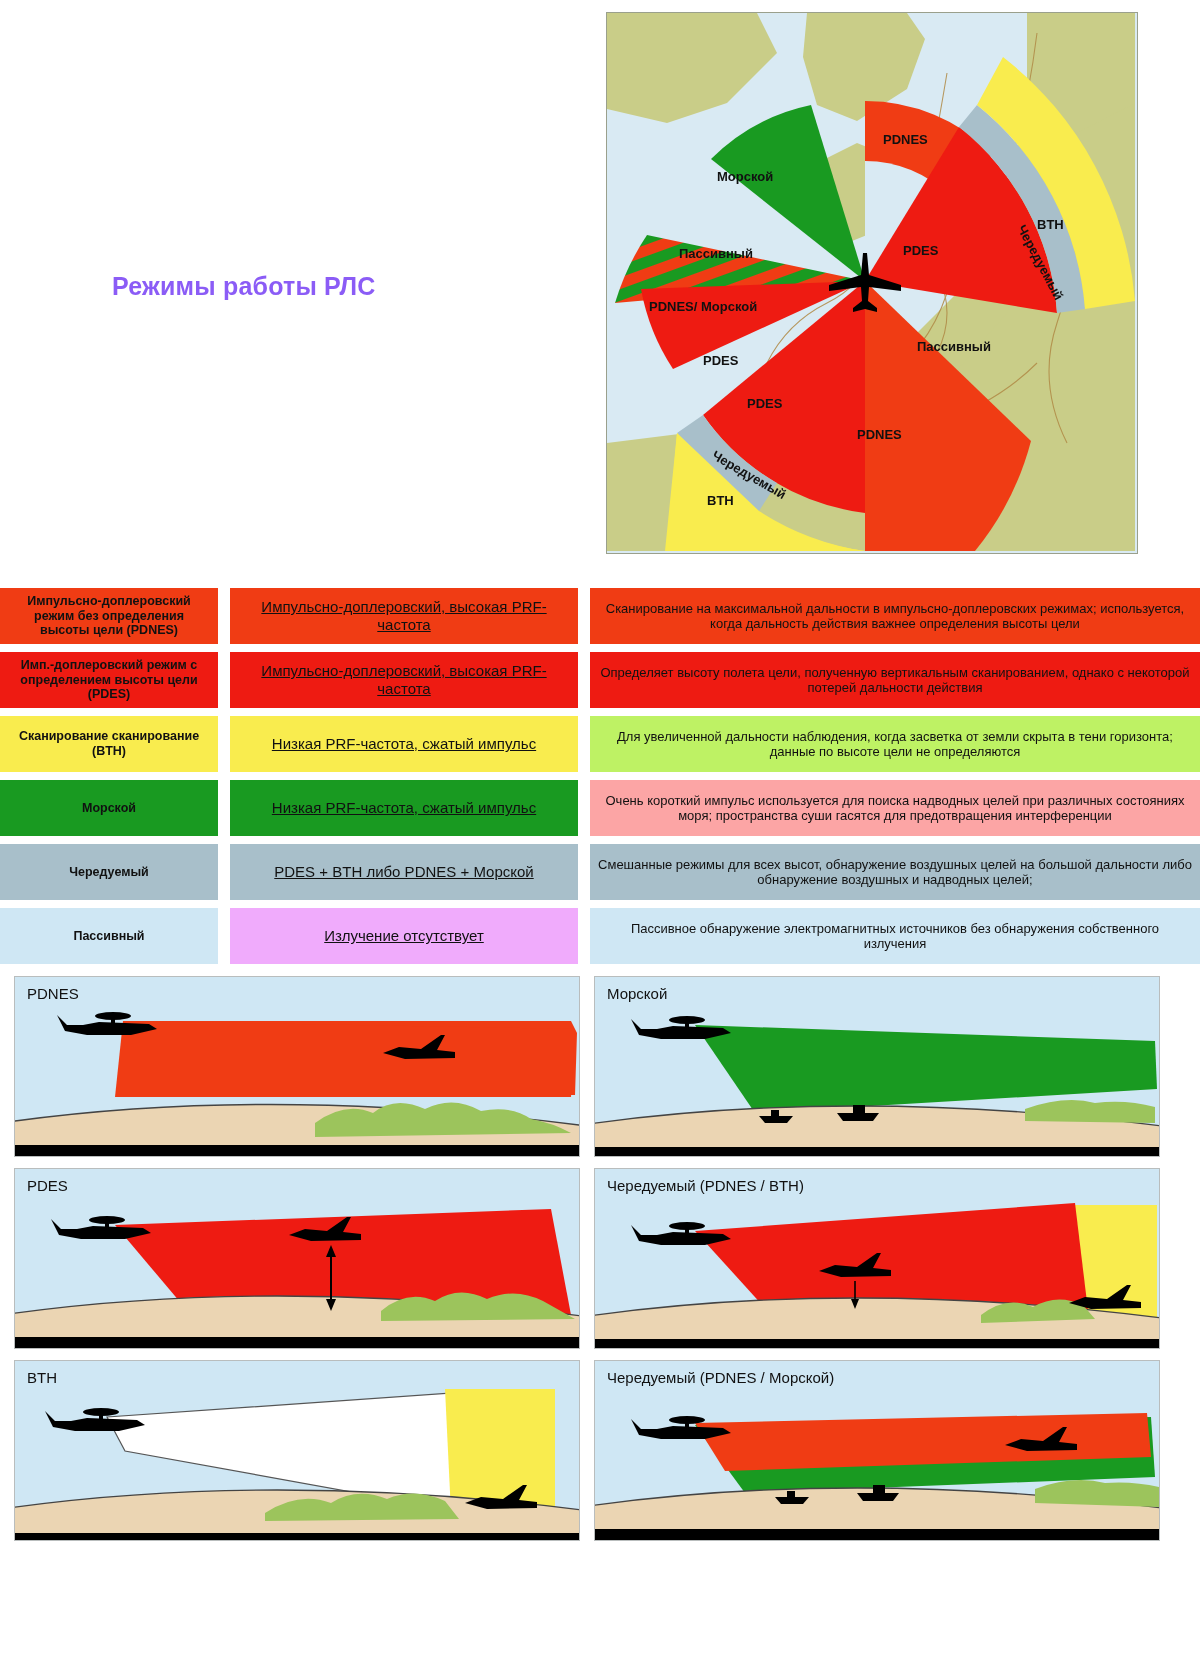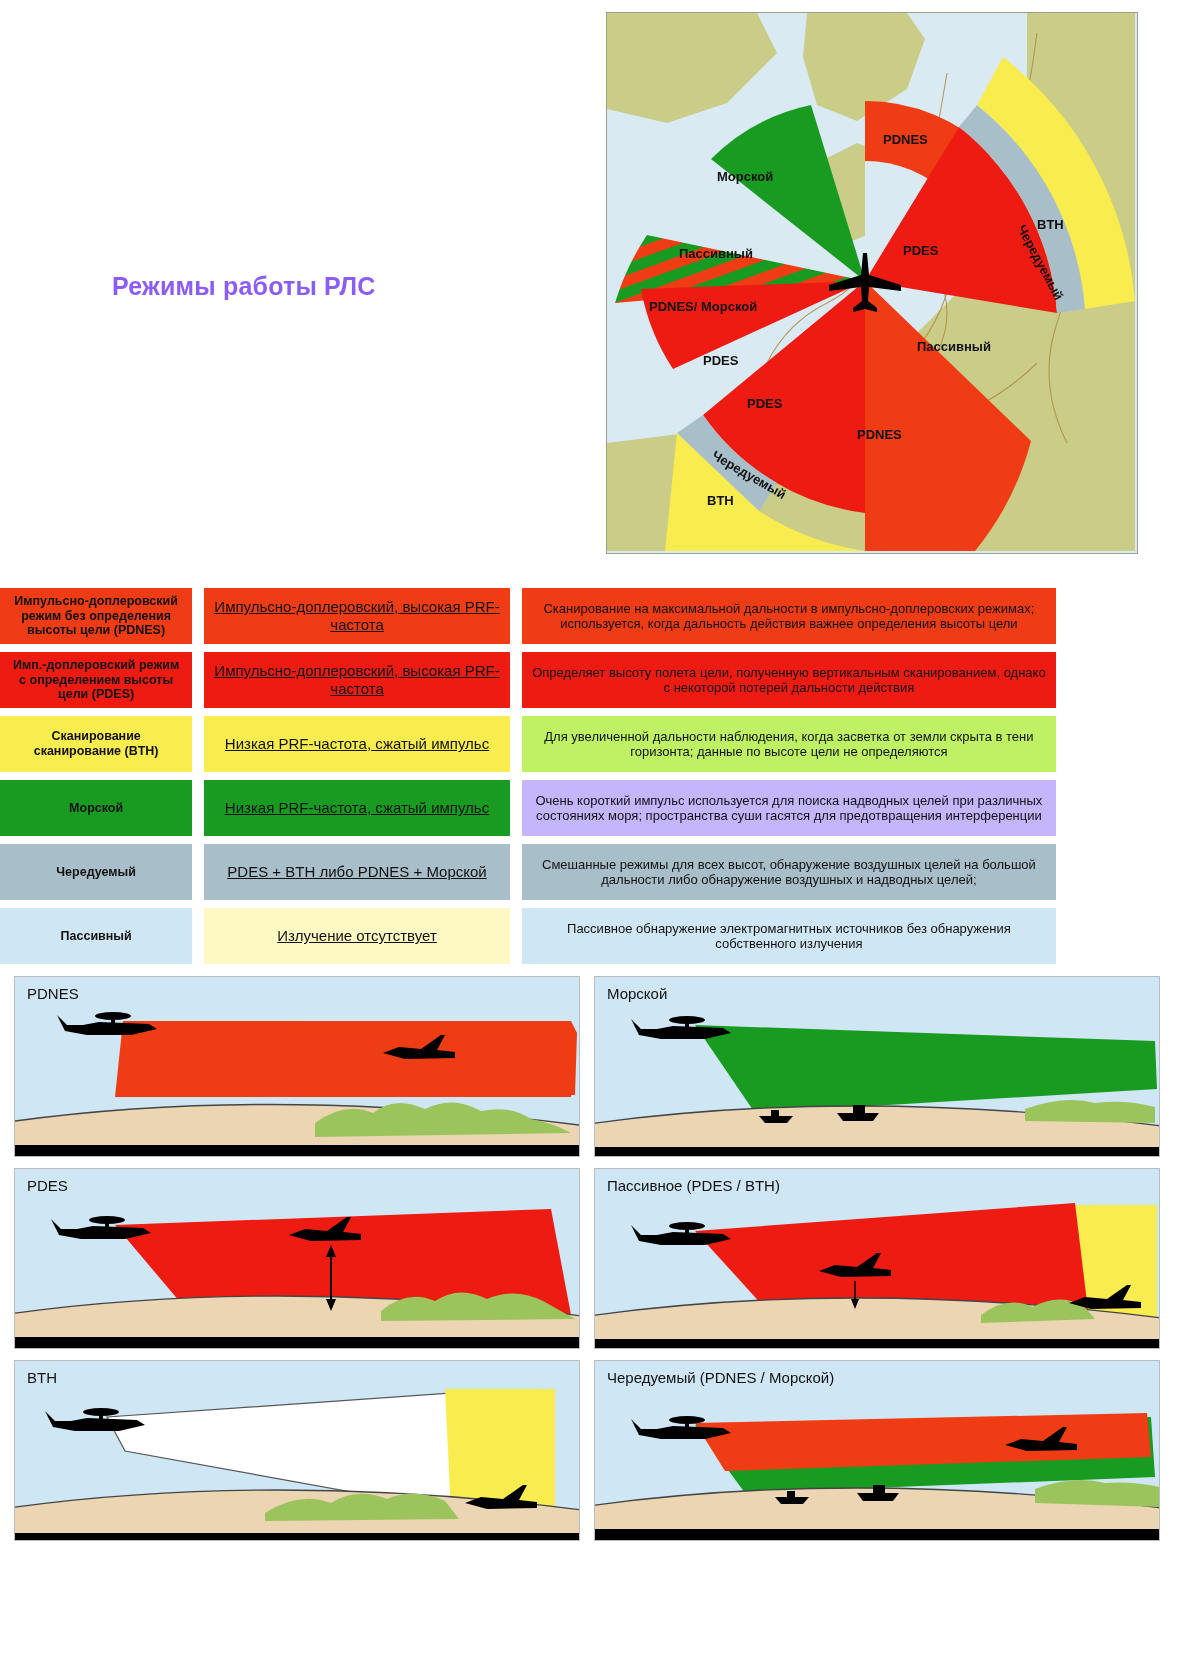--- a/index.html
+++ b/index.html
@@ -13,21 +13,21 @@
     position:absolute;left:112px;top:272px;width:420px;
     font-size:25px;font-weight:bold;letter-spacing:.2px;color:#8b5cf6;
   }
   
   #radar-map{
     position:absolute;left:606px;top:12px;width:530px;height:540px;
     border:1px solid #9aa08c;background:#d9eaf3;overflow:hidden;
   }
   #radar-map svg{display:block;}
   
-  #legend-table{position:absolute;left:0px;top:588px;width:1056px;}
+  #legend-table{position:absolute;left:0px;top:588px;width:1200px;}
   .lrow{display:flex;gap:12px;margin-bottom:8px;height:56px;}
   .lrow .c1{width:218px;}
   .lrow .c2{width:348px;}
   .lrow .c3{width:610px;}
   .lcell{
     display:flex;align-items:center;justify-content:center;
     text-align:center;box-sizing:border-box;padding:2px 8px;height:100%;
     line-height:1.18;
   }
   .c1{font-size:12.5px;font-weight:bold;}
@@ -147,32 +147,32 @@
 
   <div class="lrow">
     <div class="lcell c1" style="background:#f9ec4e">Сканирование сканирование (BTH)</div>
     <div class="lcell c2" style="background:#f9ec4e">Низкая PRF-частота, сжатый импульс</div>
     <div class="lcell c3" style="background:#bef264">Для увеличенной дальности наблюдения, когда засветка от земли скрыта в тени горизонта; данные по высоте цели не определяются</div>
   </div>
 
   <div class="lrow">
     <div class="lcell c1" style="background:#199a21">Морской</div>
     <div class="lcell c2" style="background:#199a21">Низкая PRF-частота, сжатый импульс</div>
-    <div class="lcell c3" style="background:#c4b5fd">Очень короткий импульс используется для поиска надводных целей при различных состояниях моря; пространства суши гасятся для предотвращения интерференции</div>
+    <div class="lcell c3" style="background:#fca5a5">Очень короткий импульс используется для поиска надводных целей при различных состояниях моря; пространства суши гасятся для предотвращения интерференции</div>
   </div>
 
   <div class="lrow">
     <div class="lcell c1" style="background:#a8bfca">Чередуемый</div>
     <div class="lcell c2" style="background:#a8bfca">PDES + BTH либо PDNES + Морской</div>
     <div class="lcell c3" style="background:#a8bfca">Смешанные режимы для всех высот, обнаружение воздушных целей на большой дальности либо обнаружение воздушных и надводных целей;</div>
   </div>
 
   <div class="lrow">
     <div class="lcell c1" style="background:#cfe7f4">Пассивный</div>
-    <div class="lcell c2" style="background:#fef9c3">Излучение отсутствует</div>
+    <div class="lcell c2" style="background:#f0abfc">Излучение отсутствует</div>
     <div class="lcell c3" style="background:#cfe7f4">Пассивное обнаружение электромагнитных источников без обнаружения собственного излучения</div>
   </div>
 
 </div>
 
 <div id="panels">
 
   <div class="prow">
 
     <div class="panel">
@@ -241,21 +241,21 @@
         </g>
         <g>
           <line x1="316" y1="80" x2="316" y2="138" stroke="#000" stroke-width="2"></line>
           <polygon points="316,76 311,88 321,88" fill="#000"></polygon>
           <polygon points="316,142 311,130 321,130" fill="#000"></polygon>
         </g>
       </svg>
     </div>
 
     <div class="panel">
-      <div class="panel-label">Пассивное (PDES / BTH)</div>
+      <div class="panel-label">Чередуемый (PDNES / BTH)</div>
       <svg width="564" height="179" viewBox="0 0 564 179">
         <rect width="564" height="179" fill="#cfe7f4"></rect>
         <path d="M462,36 L562,36 L562,150 L452,150 Z" fill="#f9ec4e"></path>
         <path d="M100,62 L480,34 L494,150 L180,150 Z" fill="#ee1b12"></path>
         <path d="M-40,152 q290,-46 630,0 L604,179 L-40,179 Z" fill="#ebd5b3" stroke="#444" stroke-width="1.4"></path>
         <path d="M386,146 q26,-20 52,-8 q24,-14 50,-2 L500,150 L386,154 Z" fill="#9cc45c"></path>
         <rect x="-40" y="170" width="650" height="10" fill="#000"></rect>
         <g transform="translate(84,64)">
           <ellipse cx="8" cy="-7" rx="18" ry="4" fill="#000"></ellipse>
           <rect x="6" y="-7" width="4" height="8" fill="#000"></rect>

